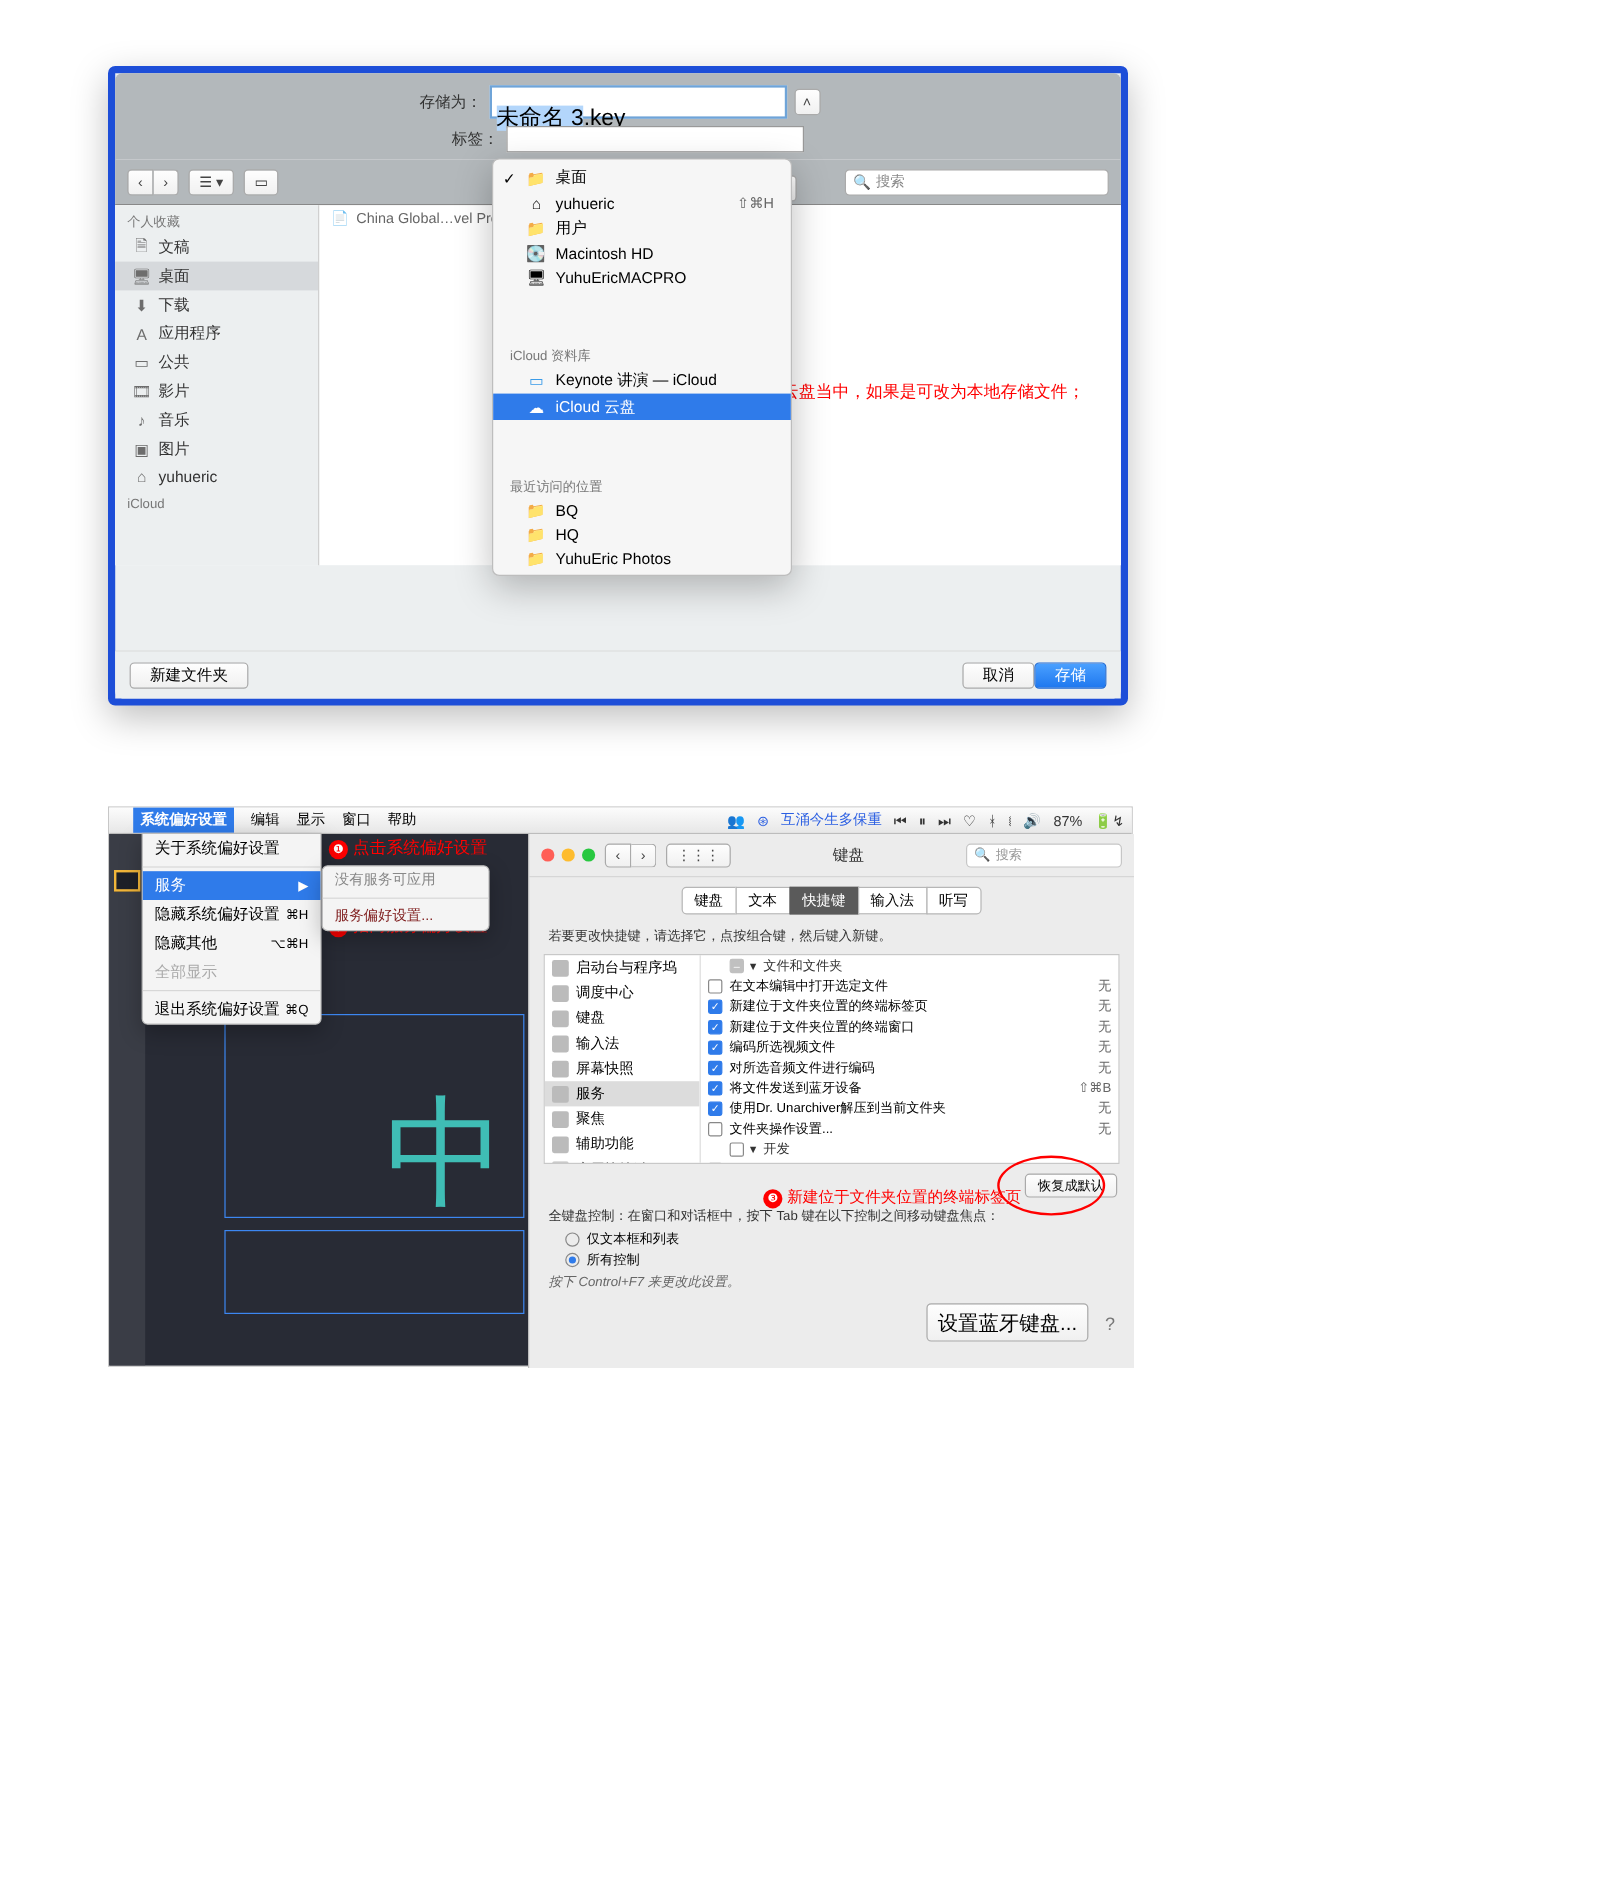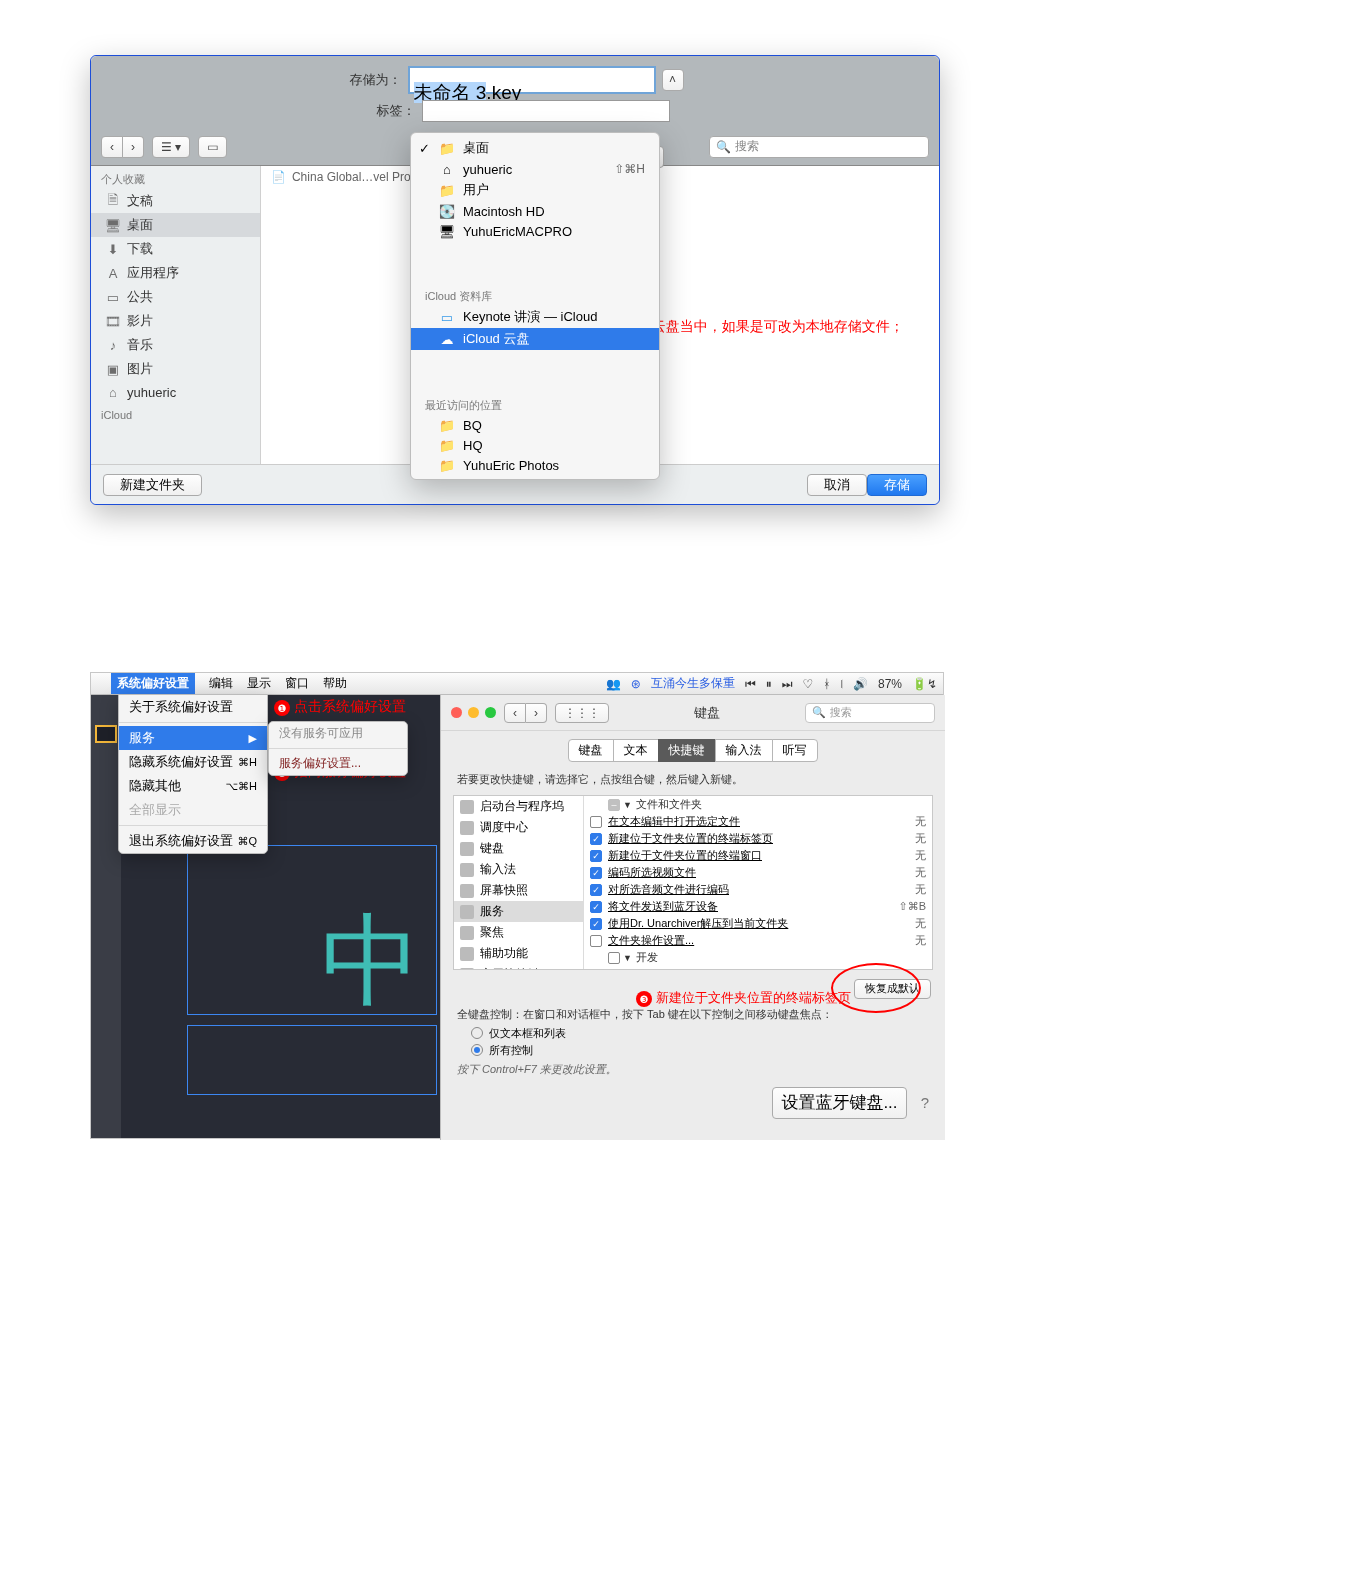--- a/index.html
+++ b/index.html
@@ -1,22 +1,22 @@
 <!DOCTYPE html>
 <html><head>
 <meta charset="utf-8">
 <style>
   * { box-sizing: border-box; margin: 0; padding: 0; }
   body { font-family: -apple-system, "Helvetica Neue", Arial, sans-serif; background: #fff; width: 1352px; }
   .canvas { width: 1352px; height: 1574px; position: relative; background: #fff; }
 
   
   .save-dialog {
-    position: absolute; left: 90px; top: 55px; width: 850px; height: 450px;
-    background: #eceff0; border: 1px solid #1d4ed8; border-radius: 6px;
+    position: absolute; left: 90px; top: 55px; width: 850px; height: 533px;
+    background: #eceff0; border: 6px solid #1d4ed8; border-radius: 6px;
     box-shadow: 0 10px 30px rgba(0,0,0,.25); overflow: visible;
   }
   .save-header {
     background: #b3b8bb; height: 72px; padding-top: 10px;
     display: flex; flex-direction: column; align-items: center; gap: 6px;
     border-top-left-radius: 6px; border-top-right-radius: 6px;
   }
   .form-row { display: flex; align-items: center; gap: 6px; }
   .form-label { width: 55px; text-align: right; font-size: 13px; color: #333; }
   .filename-input {
@@ -145,21 +145,21 @@
   .kb-hint { font-size: 11px; color: #333; padding: 4px 16px; }
   .kb-body { display: flex; margin: 4px 12px 8px; border: 1px solid #c8c8c8; height: 175px; background: #fff; font-size: 12px; }
   .kb-cat { width: 130px; border-right: 1px solid #dcdcdc; overflow: hidden; }
   .kb-cat-item { display: flex; align-items: center; gap: 6px; padding: 2px 6px; }
   .kb-cat-item.sel { background: #dcdcdc; }
   .kb-cat-ico { width: 14px; height: 14px; background: #bbb; border-radius: 2px; display: inline-block; }
   .kb-list { flex: 1; overflow: hidden; }
   .kb-row { display: flex; align-items: center; padding: 1px 6px; gap: 6px; }
   .kb-cb { width: 12px; height: 12px; border: 1px solid #888; border-radius: 2px; display: inline-flex; align-items: center; justify-content: center; font-size: 9px; }
   .kb-cb.on { background: #2f7bea; border-color: #2f7bea; color: #fff; }
-  .kb-row .lbl { flex: 1; font-size: 11px; text-decoration: underline; }
+  .kb-row .lbl { flex: 1; font-size: 11px; }
   .kb-row .sc { font-size: 11px; color: #666; width: 40px; text-align: right; }
   .kb-group { font-size: 11px; padding: 1px 6px 1px 24px; color: #333; display: flex; align-items: center; }
   .kb-group .tri { margin-right: 4px; font-size: 9px; }
 
   .kb-restore { text-align: right; padding: 0 14px 6px; }
   .kb-note { font-size: 11px; color: #333; padding: 2px 16px; }
   .kb-radio { display: flex; flex-direction: column; gap: 2px; padding: 2px 30px; font-size: 11px; }
   .kb-radio label { display: flex; align-items: center; gap: 6px; }
   .kb-radio .rd { width: 12px; height: 12px; border: 1px solid #888; border-radius: 50%; display: inline-flex; align-items: center; justify-content: center; }
   .kb-radio .rd.on::after { content: ""; width: 6px; height: 6px; background: #2f7bea; border-radius: 50%; }

